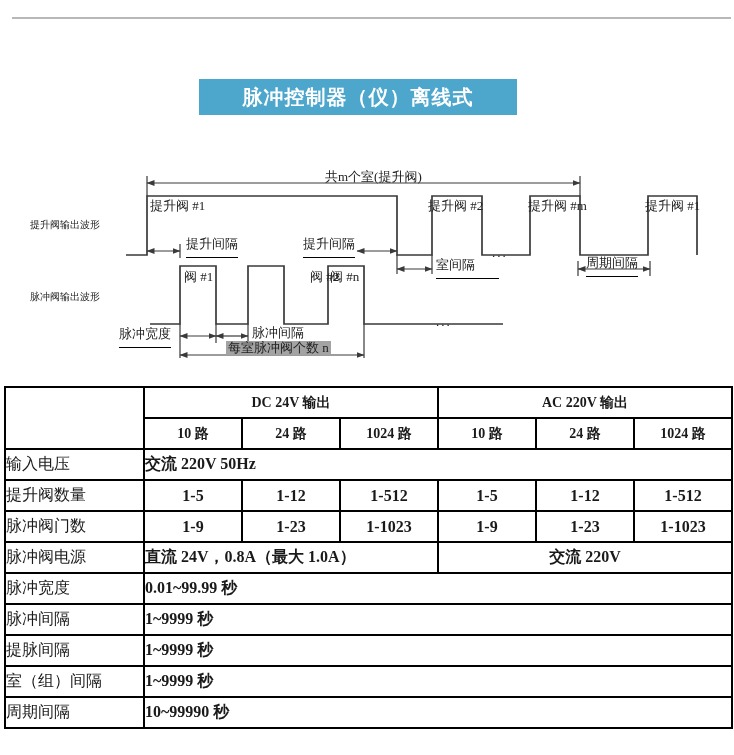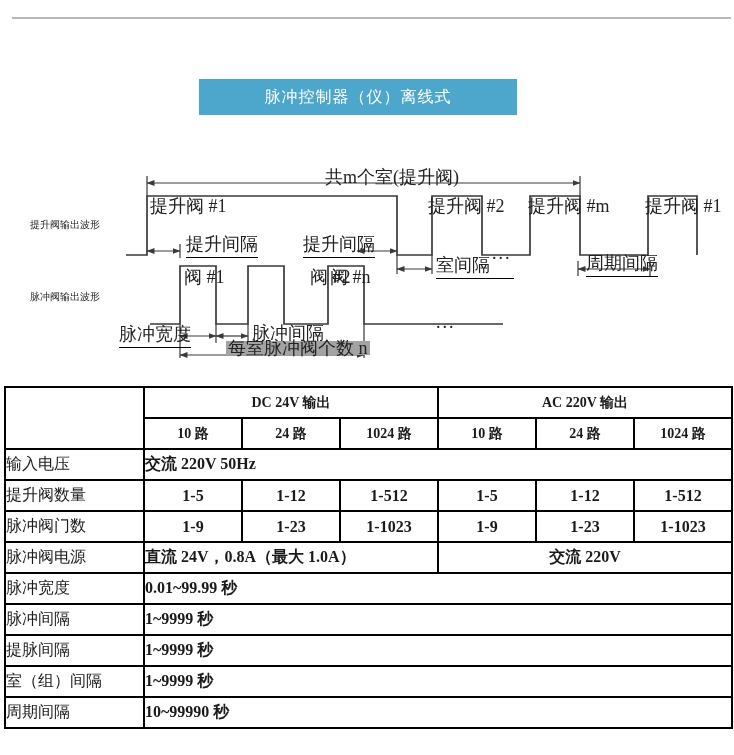--- a/index.html
+++ b/index.html
@@ -5,23 +5,23 @@
   html,body{margin:0;padding:0;background:#fff;}
   body{width:734px;height:755px;position:relative;overflow:hidden;
        font-family:"Liberation Serif","DejaVu Serif",serif;color:#1a1a1a;}
   .abs{position:absolute;}
   
   .top-rule{left:12px;top:17px;width:719px;height:2px;background:#b8b8b8;}
   
   .title-bar{left:199px;top:79px;width:318px;height:36px;background:#4da6cb;
              display:flex;align-items:center;justify-content:center;}
   .title-bar span{font-family:"Liberation Sans","DejaVu Sans",sans-serif;
-                  font-weight:normal;font-size:16px;color:#ffffff;letter-spacing:1px;white-space:nowrap;}
+                  font-weight:bold;font-size:20px;color:#ffffff;letter-spacing:1px;white-space:nowrap;}
   
-  .dlabel{position:absolute;font-size:18px;line-height:14px;color:#222;white-space:nowrap;}
+  .dlabel{position:absolute;font-size:13px;line-height:14px;color:#222;white-space:nowrap;}
   .dlabel.big{font-size:10px;}
   .ul{border-bottom:1px solid #000000;padding-bottom:6px;}
   svg.diagram{position:absolute;left:0;top:0;width:734px;height:755px;}
   
   table.spec{position:absolute;left:4px;top:386px;width:727px;border-collapse:collapse;
              table-layout:fixed;font-family:"Liberation Serif","DejaVu Serif",serif;}
   table.spec th,table.spec td{border:2px solid #000;height:29px;padding:0;
              font-size:16px;overflow:hidden;white-space:nowrap;}
   table.spec th{font-size:14px;font-weight:bold;text-align:center;}
   td.rowlabel{font-weight:normal;text-align:left;padding-left:8px;}

